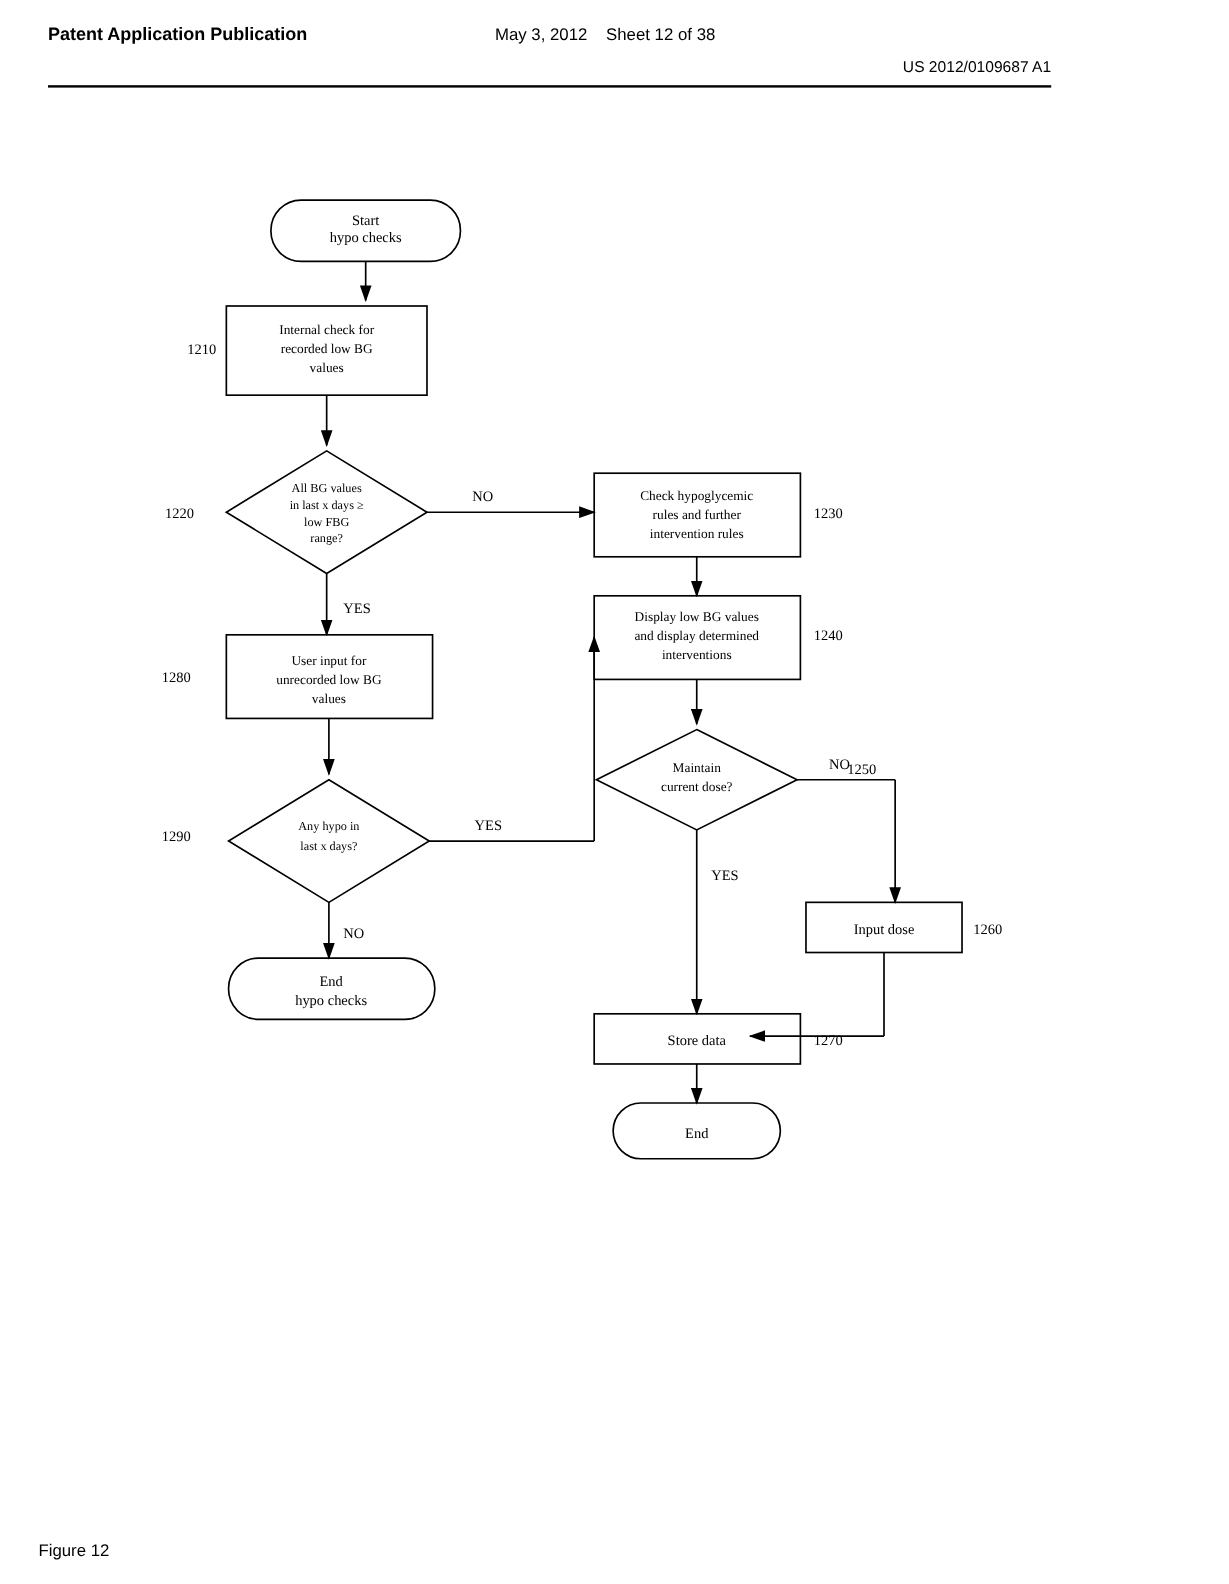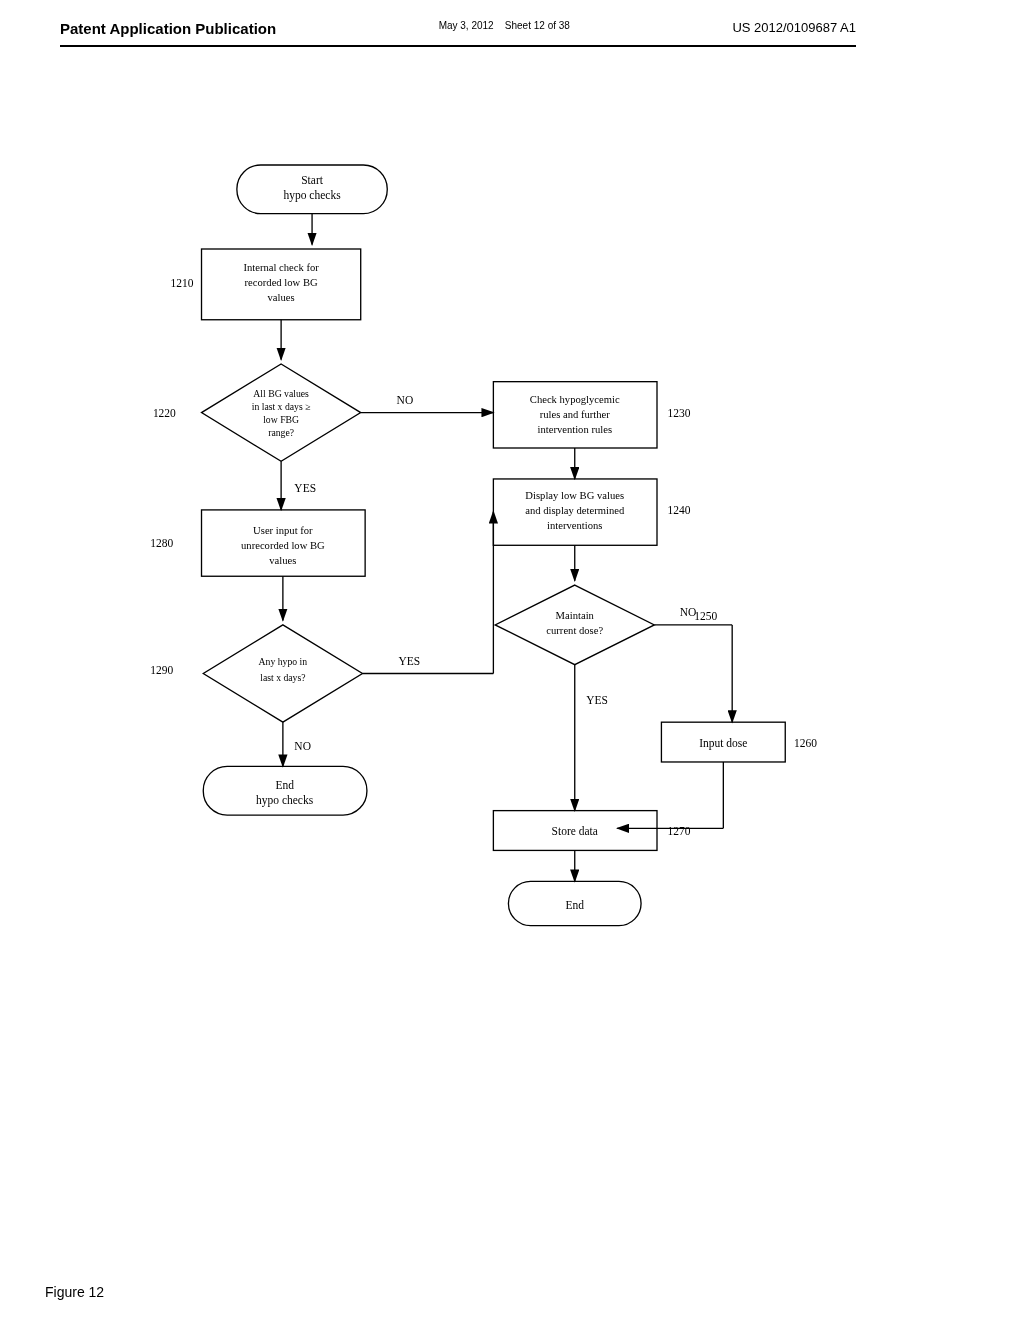--- a/index.html
+++ b/index.html
@@ -9,59 +9,60 @@
       background: #fff;
       font-family: Arial, sans-serif;
       font-size: 13px;
       color: #000;
       overflow: hidden;
     }
     .page {
       width: 916px;
       height: 1320px;
       position: relative;
-      padding: 20px 60px;
+      padding: 20px 40px;
     }
     .header {
       display: flex;
       justify-content: space-between;
       align-items: flex-start;
       border-bottom: 2px solid #000;
       padding-bottom: 8px;
       margin-bottom: 10px;
     }
     .header-left {
       font-weight: bold;
       font-size: 15px;
     }
     .header-center {
-      font-size: 10px;
+      font-size: 14px;
       text-align: center;
     }
     .header-right {
       font-size: 13px;
+      margin-top: 28px;
     }
     .diagram-area {
       position: relative;
       width: 100%;
       height: 1180px;
       margin-top: 10px;
       font-family: Liberation Serif, serif;
     }
     svg {
       position: absolute;
       top: 0;
       left: 0;
       width: 100%;
       height: 100%;
     }
     .figure-label {
       position: absolute;
       bottom: 20px;
-      left: 45px;
+      left: 32px;
       font-size: 14px;
     }
   </style>
 </head>
 <body>
 
 <div class="page">
   <div class="header">
     <div class="header-left">Patent Application Publication</div>
     <div class="header-center">

